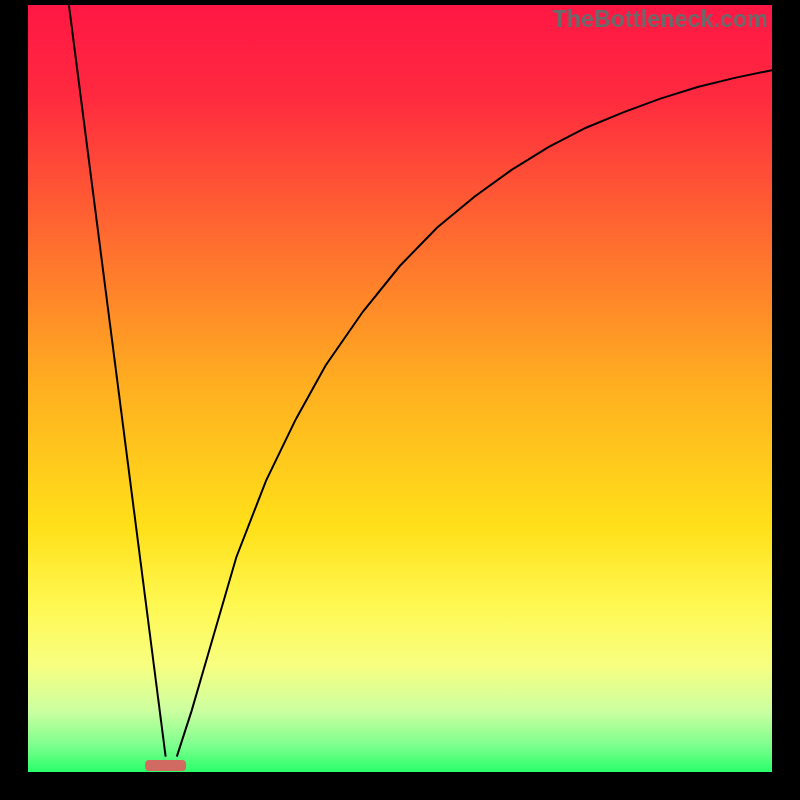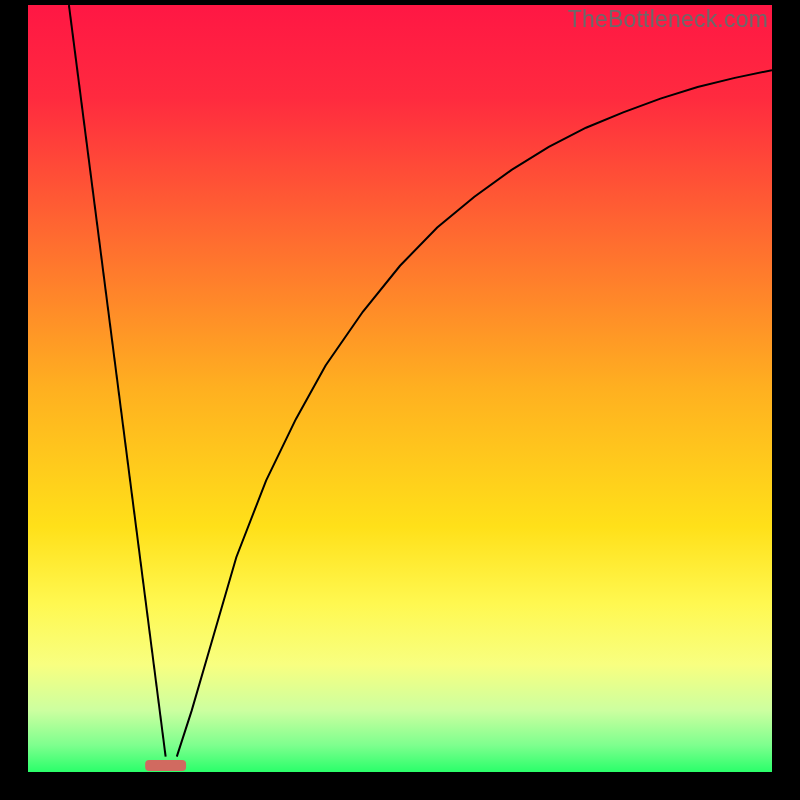--- a/index.html
+++ b/index.html
@@ -17,21 +17,21 @@
     top: 5px;
     width: 744px;
     height: 767px;
     overflow: hidden;
   }
   .watermark {
     position: absolute;
     top: 6px;
     right: 32px;
     font-size: 23px;
-    font-weight: 400;
+    font-weight: 700;
     color: #6a6a6a;
     letter-spacing: 0.2px;
     z-index: 10;
     font-family: Arial, sans-serif;
   }
   svg {
     display: block;
   }
 </style>
 </head>

